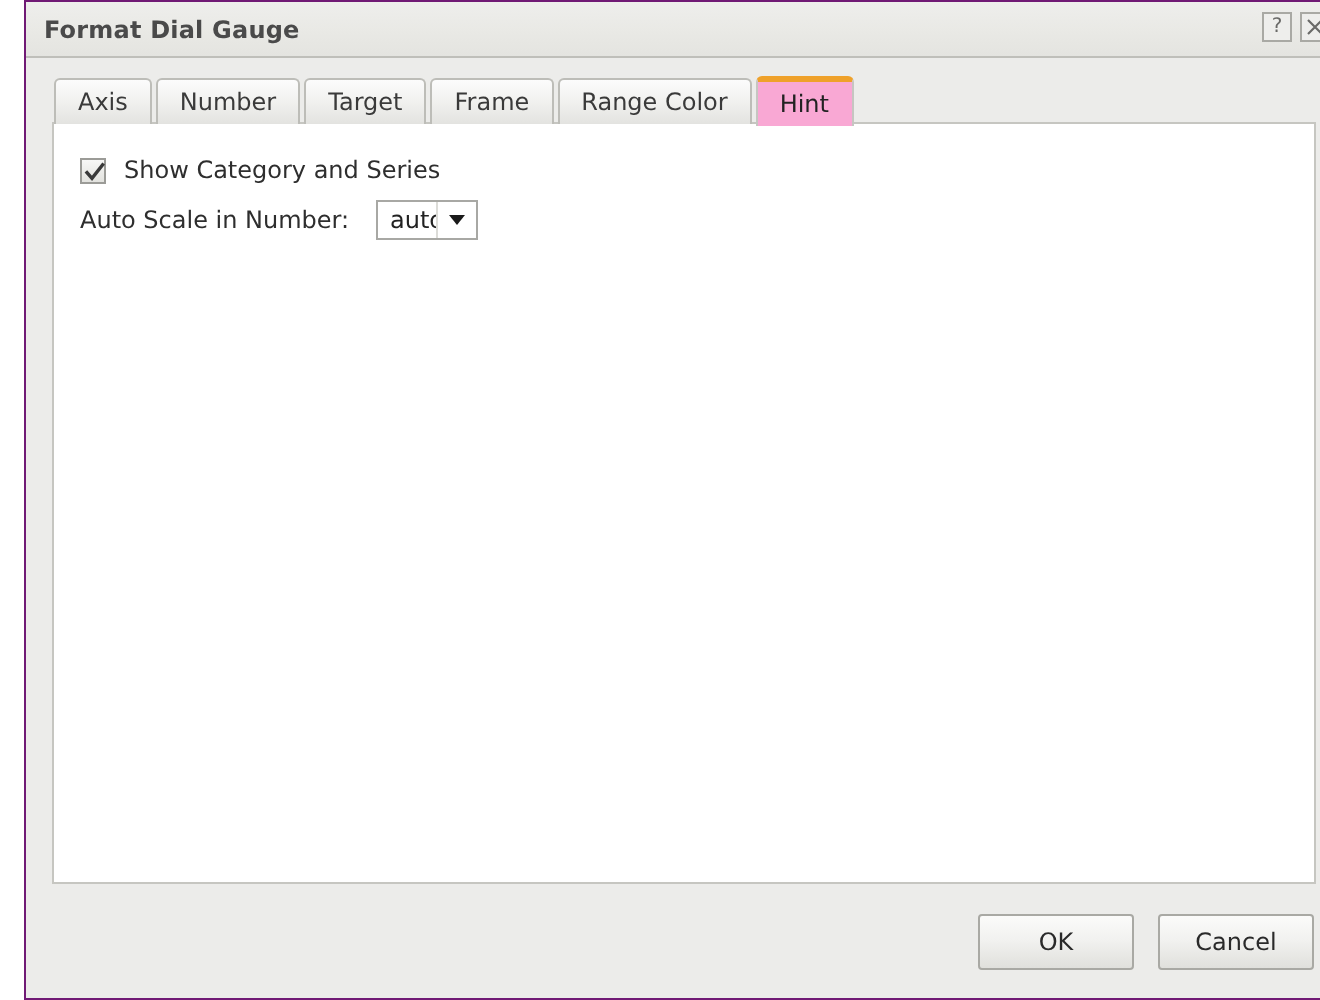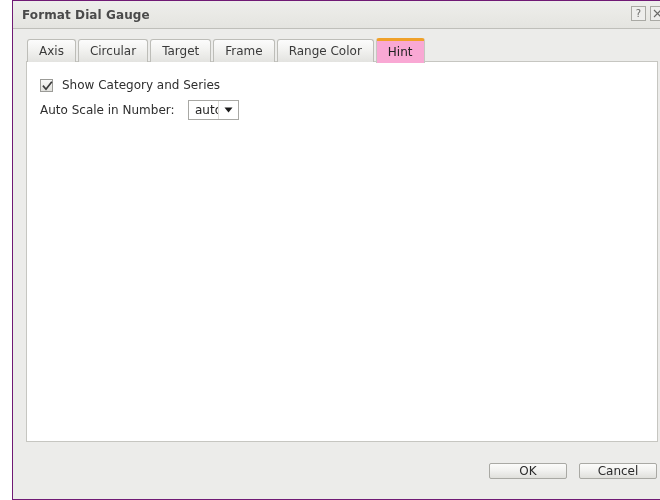--- a/index.html
+++ b/index.html
@@ -201,21 +201,21 @@
     box-sizing: border-box;
     padding-right: 14px;
     display: flex;
     align-items: center;
     justify-content: flex-end;
     gap: 12px;
   }
   .btn {
     box-sizing: border-box;
     width: 78px;
-    height: 16px;
+    height: 28px;
     font-size: 12px;
     color: #2a2a2a;
     background: linear-gradient(to bottom, #fbfbfa 0%, #f1f1ef 48%, #e0e0dc 100%);
     border: 1px solid #a9a9a4;
     border-radius: 2px;
     cursor: pointer;
     display: flex;
     align-items: center;
     justify-content: center;
     font-family: "DejaVu Sans", "Liberation Sans", sans-serif;
@@ -240,21 +240,21 @@
     </div>
   </div>
 
   <div class="dialog-body">
 
     <div class="tabstrip">
       <div class="tab">
         <span>Axis</span>
       </div>
       <div class="tab">
-        <span>Circular</span>
+        <span>Number</span>
       </div>
       <div class="tab">
         <span>Target</span>
       </div>
       <div class="tab">
         <span>Frame</span>
       </div>
       <div class="tab">
         <span>Range Color</span>
       </div>

